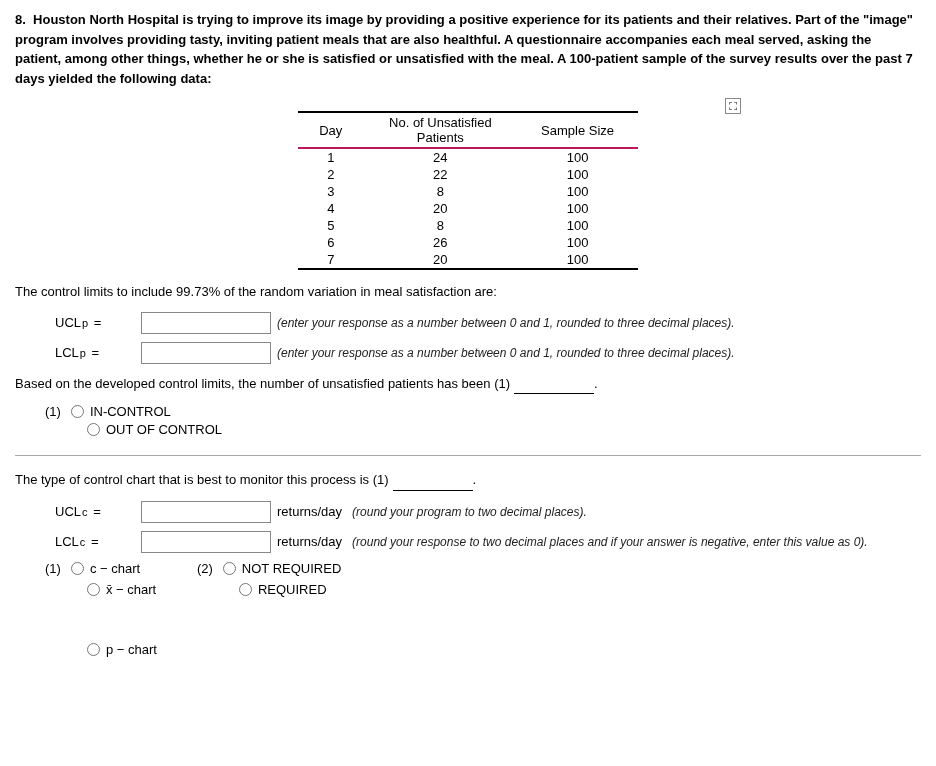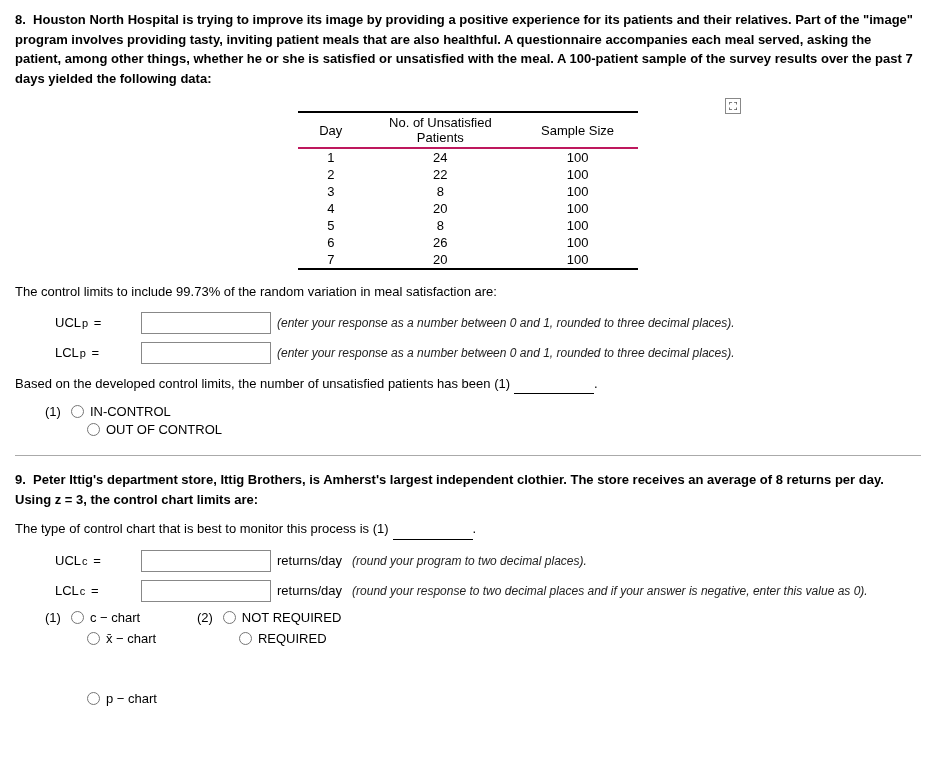--- a/index.html
+++ b/index.html
@@ -205,24 +205,20 @@
     <div class="radio-option" style="margin-left: 42px;">
       <input type="radio" name="q8-answer" style="">
       <label>OUT OF CONTROL</label>
     </div>
   </div>
 </div>
 
 <hr class="divider">
 
 <div class="question-block">
-  <p class="question-text">
-    <span>9.</span>
-    &nbsp;<span>Peter Ittig's department store, Ittig Brothers, is Amherst's largest independent clothier. The store receives an average of 8 returns per day.  Using z = 3, the control chart limits are:</span>
-  </p>
 
   <p class="statement-row">
     <span>The type of control chart that is best to monitor this process is (1)</span><span class="blank-line">&nbsp;&nbsp;&nbsp;&nbsp;&nbsp;&nbsp;&nbsp;&nbsp;</span>.
   </p>
 
   <div class="control-limit-row">
     <span class="limit-label">
       UCL<sub>c</sub>&nbsp;<span>=</span>
     </span>
     <input type="text" class="limit-input" style="">

